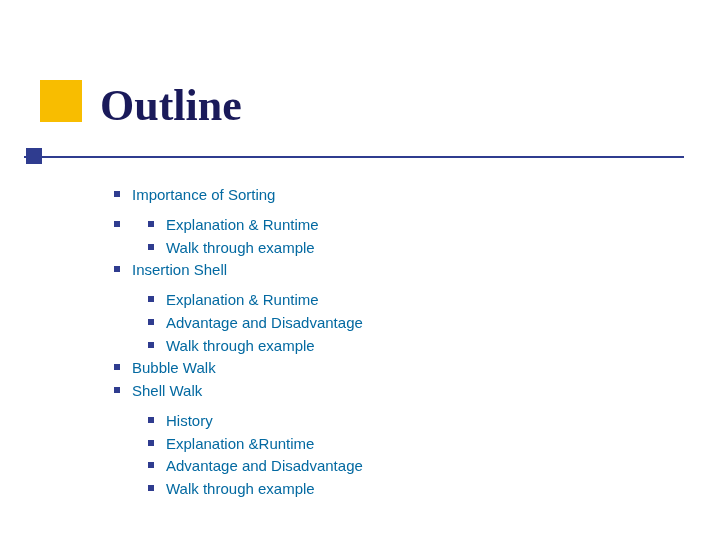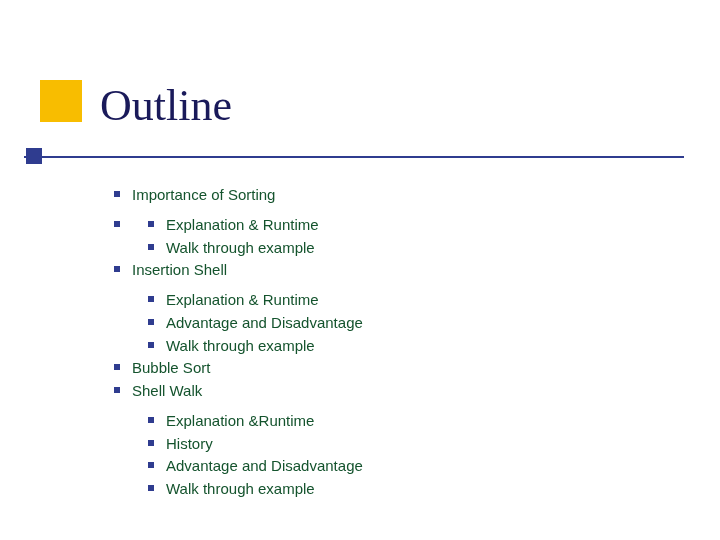--- a/index.html
+++ b/index.html
@@ -27,35 +27,35 @@
     height: 16px;
     background: #2f3c8f;
   }
   .title {
     position: absolute;
     top: 80px;
     left: 100px;
     font-family: "Times New Roman", Times, serif;
     font-size: 44px;
     color: #1a1a5a;
-    font-weight: normal;
+    font-weight: bold;
   }
   .underline {
     position: absolute;
     top: 156px;
     left: 24px;
     width: 660px;
     height: 2px;
     background: #2f3c8f;
   }
   .outline-list {
     position: absolute;
     top: 184px;
     left: 110px;
-    color: #14532d;
+    color: #0369a1;
     font-size: 15px;
     line-height: 1.45;
   }
   .outline-list ul {
     list-style: none;
   }
   .outline-list li {
     position: relative;
     padding-left: 22px;
     margin-bottom: 1px;
@@ -93,21 +93,21 @@
       <li><span>Importance of Sorting</span></li>
       <li><ul>
           <li><span>Explanation &amp; Runtime</span></li>
           <li><span>Walk through example</span></li>
         </ul></li>
       <li><span>Insertion Shell</span><ul>
           <li><span>Explanation &amp; Runtime</span></li>
           <li><span>Advantage and Disadvantage</span></li>
           <li><span>Walk through example</span></li>
         </ul></li>
-      <li><span>Bubble Sort</span></li>
+      <li><span>Bubble Walk</span></li>
       <li><span>Shell Walk</span><ul>
+          <li><span>History</span></li>
           <li><span>Explanation &amp;Runtime</span></li>
-          <li><span>History</span></li>
           <li><span>Advantage and Disadvantage</span></li>
           <li><span>Walk through example</span></li>
         </ul></li>
     </ul>
 </div>
 
 </body></html>

